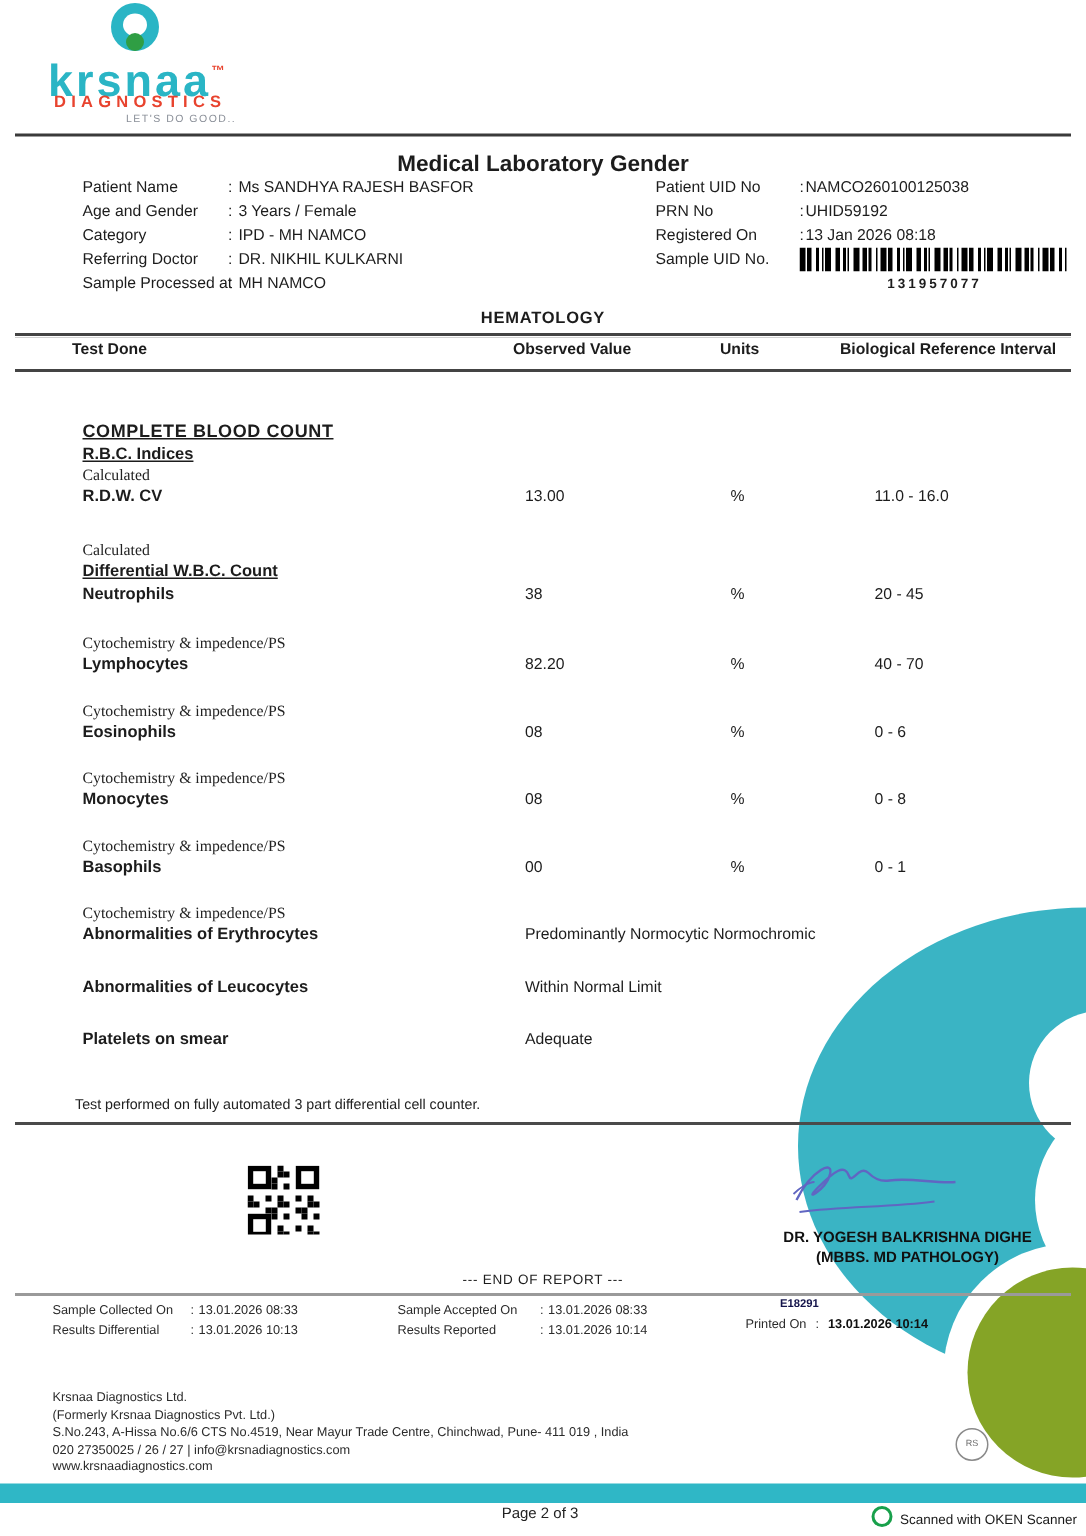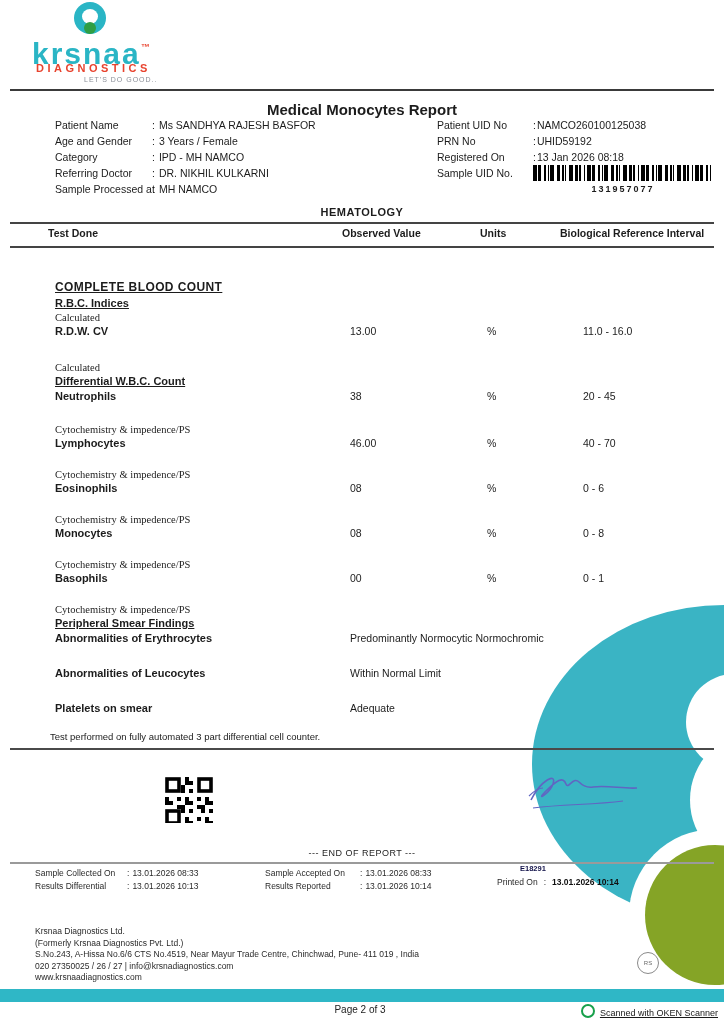--- a/index.html
+++ b/index.html
@@ -69,21 +69,21 @@
   .meta-code{left:520px;top:864px;font-size:7.5px;font-weight:bold;color:#13134a;z-index:1;}
   .meta-printed{left:497px;top:877px;font-size:8.5px;z-index:1;display:flex;white-space:nowrap;color:#2a2a2a;}
   .meta-printed .sep{margin:0 6px;}
   .meta-printed .val{font-weight:bold;color:#101010;}
   
   .company{left:35px;top:926px;font-size:8.5px;line-height:11.5px;color:#2a2a2a;z-index:1;white-space:nowrap;}
   .pageno{left:280px;top:1004px;width:160px;text-align:center;font-size:10px;color:#222;z-index:1;}
   .rs-stamp{left:637px;top:952px;width:20px;height:20px;border:1px solid #8a8a8a;border-radius:50%;
             text-align:center;font-size:6px;line-height:20px;color:#6a6a6a;z-index:3;background:#fff;}
   
-  .scanner{left:0;top:1004px;width:718px;text-align:right;font-size:9px;color:#1a1a1a;z-index:3;text-decoration:underline;}
+  .scanner{left:0;top:1004px;width:718px;text-align:right;font-size:9px;color:#1a1a1a;z-index:3;}
   .scanner .oken-ico{display:inline-block;width:10px;height:10px;border:2.5px solid #18a04b;border-radius:50%;
                      vertical-align:-2px;margin-right:5px;background:#fff;}
 </style>
 </head>
 <body>
 
 <div class="page">
 
   <div class="decor teal-ellipse"></div>
   <div class="decor hole-circle"></div>
@@ -93,21 +93,21 @@
   <div class="abs bottom-bar"></div>
 
   <div class="abs logo-ring"></div>
   <div class="abs logo-ring-hole"></div>
   <div class="abs logo-dot"></div>
   <div class="abs logo-word"><span>krsnaa</span><span class="logo-tm">™</span></div>
   <div class="abs logo-sub">DIAGNOSTICS</div>
   <div class="abs logo-tag">LET'S DO GOOD..</div>
   <div class="abs rule-top"></div>
 
-  <div class="abs report-title">Medical Monocytes Report</div>
+  <div class="abs report-title">Medical Laboratory Gender</div>
 
   <div class="abs pinfo pinfo-left" id="patient-left">
       <div class="prow">
         <span class="lbl">Patient Name</span>
         <span class="sep">:</span>
         <span>Ms SANDHYA RAJESH BASFOR</span>
       </div>
       <div class="prow">
         <span class="lbl">Age and Gender</span>
         <span class="sep">:</span>
@@ -219,21 +219,21 @@
       <div class="row-test">
         <span class="c-name">Neutrophils</span>
         <span class="c-value">38</span>
         <span class="c-unit">%</span>
         <span class="c-ref">20 - 45</span>
       </div>
       <div class="row-spacer" style="height: 17px;"></div>
       <div class="row-method">Cytochemistry &amp; impedence/PS</div>
       <div class="row-test">
         <span class="c-name">Lymphocytes</span>
-        <span class="c-value">46.00</span>
+        <span class="c-value">82.20</span>
         <span class="c-unit">%</span>
         <span class="c-ref">40 - 70</span>
       </div>
       <div class="row-spacer" style="height: 15px;"></div>
       <div class="row-method">Cytochemistry &amp; impedence/PS</div>
       <div class="row-test">
         <span class="c-name">Eosinophils</span>
         <span class="c-value">08</span>
         <span class="c-unit">%</span>
         <span class="c-ref">0 - 6</span>
@@ -249,21 +249,20 @@
       <div class="row-spacer" style="height: 15px;"></div>
       <div class="row-method">Cytochemistry &amp; impedence/PS</div>
       <div class="row-test">
         <span class="c-name">Basophils</span>
         <span class="c-value">00</span>
         <span class="c-unit">%</span>
         <span class="c-ref">0 - 1</span>
       </div>
       <div class="row-spacer" style="height: 15px;"></div>
       <div class="row-method">Cytochemistry &amp; impedence/PS</div>
-      <div class="row-subsection">Peripheral Smear Findings</div>
       <div class="row-test">
         <span class="c-name">Abnormalities of Erythrocytes</span>
         <span class="c-value">Predominantly  Normocytic Normochromic</span>
       </div>
       <div class="row-spacer" style="height: 18px;"></div>
       <div class="row-test">
         <span class="c-name">Abnormalities of Leucocytes</span>
         <span class="c-value">Within Normal Limit</span>
       </div>
       <div class="row-spacer" style="height: 18px;"></div>
@@ -313,20 +312,24 @@
       <rect x="34" y="2" width="12" height="12" fill="none" stroke="#000" stroke-width="3.6"></rect>
       <rect x="2" y="34" width="12" height="12" fill="none" stroke="#000" stroke-width="3.6"></rect>
     </svg>
 
   <svg class="abs sig" width="125" height="50" viewBox="0 0 125 50">
     <path d="M8 32 C 18 12, 34 4, 30 16 C 27 25, 12 34, 22 24 C 34 12, 40 8, 43 16 C 45 22, 50 8, 56 14 C 60 18, 64 20, 70 19 C 84 17, 100 21, 114 20" fill="none" stroke="#6066c2" stroke-width="1.6"></path>
     <path d="M10 40 C 40 36, 70 37, 100 33" fill="none" stroke="#6066c2" stroke-width="1.2"></path>
     <path d="M6 28 C 10 24, 16 20, 20 20" fill="none" stroke="#6066c2" stroke-width="1.2"></path>
   </svg>
 
+  <div class="abs doctor">
+    <div>DR. YOGESH BALKRISHNA DIGHE</div>
+    <div>(MBBS. MD PATHOLOGY)</div>
+  </div>
 
   <div class="abs eor">--- END OF REPORT ---</div>
   <div class="abs rule-foot"></div>
 
   <div class="abs meta meta-left" id="meta-left">
       <div class="mrow">
         <span class="lbl">Sample Collected On</span>
         <span class="sep">:</span>
         <span>13.01.2026 08:33</span>
       </div>

